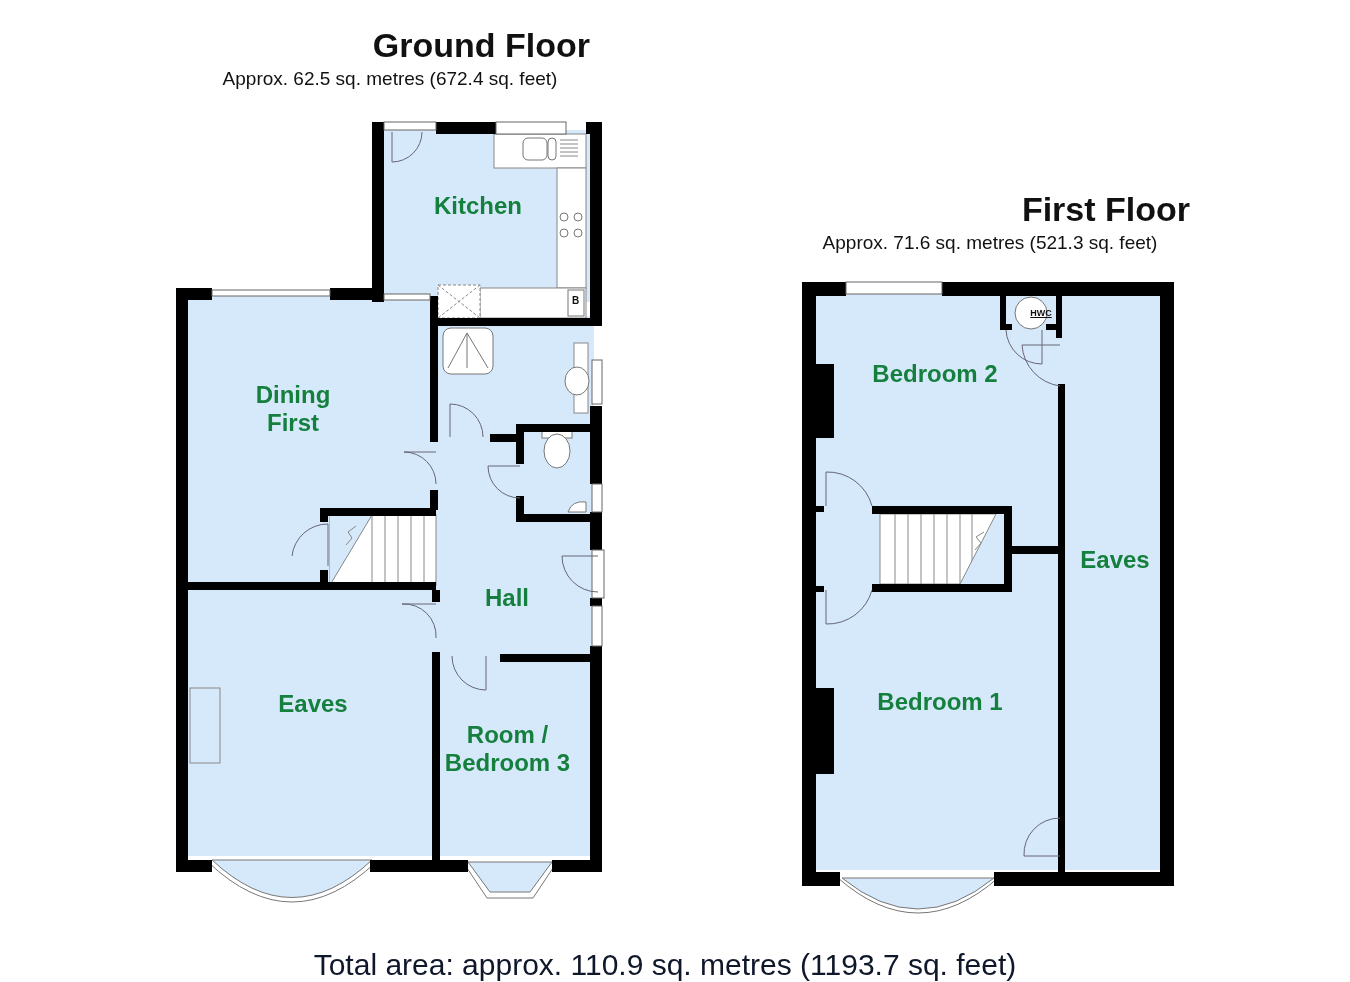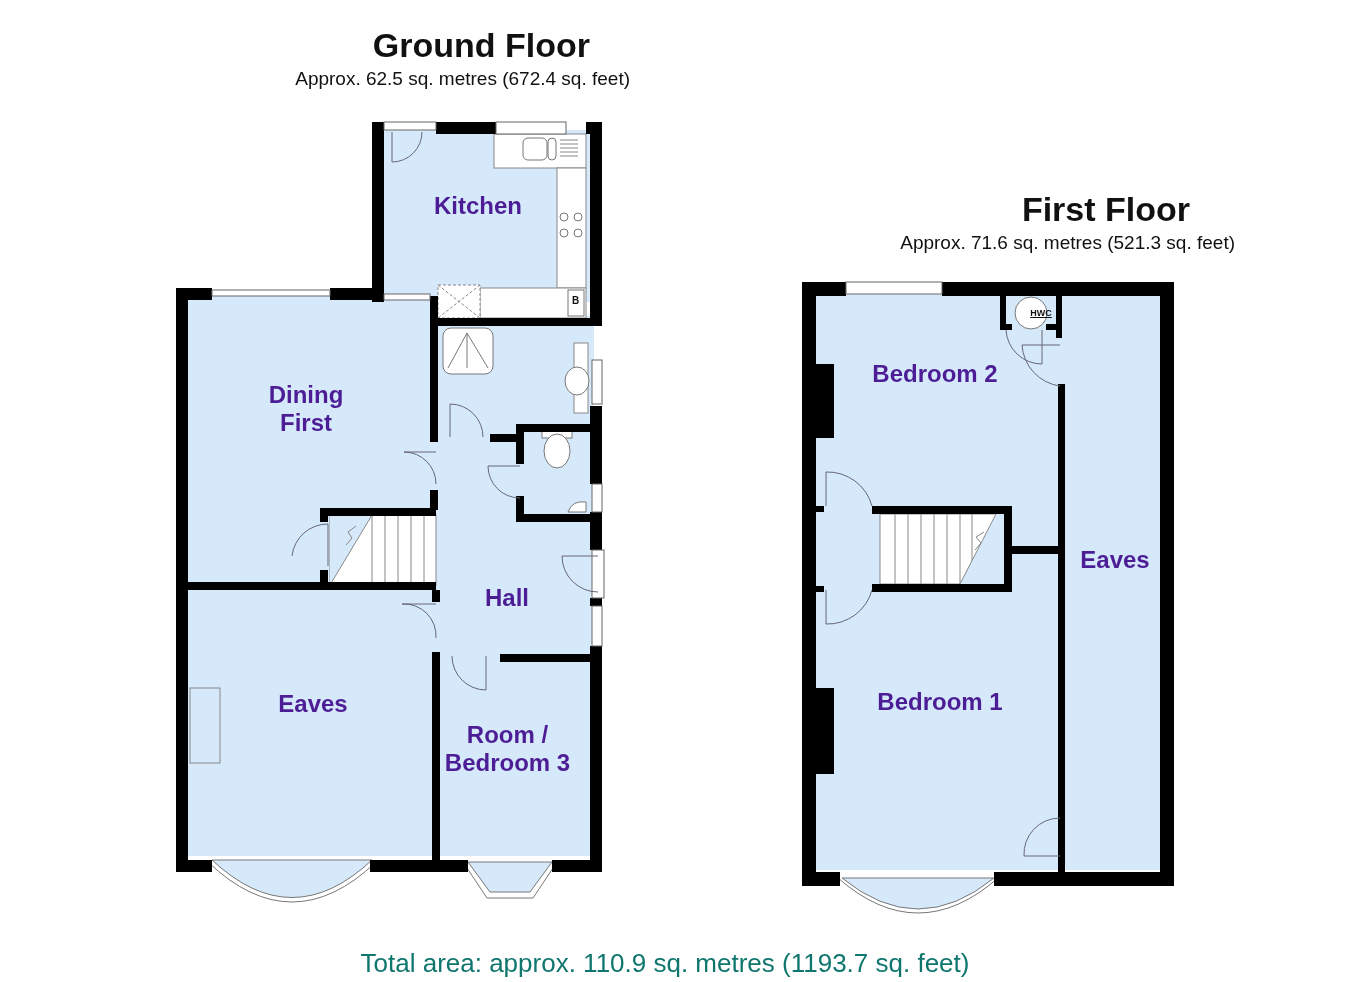--- a/index.html
+++ b/index.html
@@ -1,20 +1,20 @@
 <!DOCTYPE html>
 <html><head>
 <meta charset="utf-8">
 <style>
   html, body { margin: 0; padding: 0; background: #ffffff; }
   body { width: 1350px; height: 982px; position: relative; overflow: hidden; font-family: "Liberation Sans", sans-serif; }
   .title { position: absolute; font-weight: bold; font-size: 34px; color: #111; text-align: right; }
-  .subtitle { position: absolute; font-size: 19px; color: #111; text-align: right; }
-  .room-label { position: absolute; font-weight: bold; font-size: 24px; color: #4c1d95; text-align: center; line-height: 28px; }
-  .total { position: absolute; font-size: 26px; color: #0f766e; text-align: center; }
+  .subtitle { position: absolute; font-size: 19px; color: #111; text-align: center; }
+  .room-label { position: absolute; font-weight: bold; font-size: 24px; color: #15803d; text-align: center; line-height: 28px; }
+  .total { position: absolute; font-size: 30px; color: #0f172a; text-align: center; }
   svg { position: absolute; left: 0; top: 0; }
   .hwc-label { position:absolute; font-weight:bold; font-size:9px; color:#111; text-align:center; }
   .b-label { position:absolute; font-weight:bold; font-size:10px; color:#111; }
 </style>
 </head>
 <body>
 
 <div class="title" style="left:190px; top:26px; width:400px;">Ground Floor</div>
 <div class="subtitle" style="left:150px; top:68px; width:480px;">Approx. 62.5 sq. metres (672.4 sq. feet)</div>
 <div class="title" style="left:790px; top:190px; width:400px;">First Floor</div>
@@ -201,21 +201,21 @@
       <path d="M1006 330 A36 36 0 0 0 1042 364 L1042 330"></path>
       <path d="M1060 386 A44 44 0 0 1 1022 345 L1060 345"></path>
       <path d="M826 472 L826 506 M826 472 A46 46 0 0 1 872 506"></path>
       <path d="M826 590 L826 624 A46 46 0 0 0 872 590"></path>
       <path d="M1060 818 A36 36 0 0 0 1024 856 L1060 856"></path>
     </g>
   </g>
 </svg>
 
 <div class="room-label" style="left:408px; top:192px; width:140px;">Kitchen</div>
-<div class="room-label" style="left:236px; top:381px; width:140px;">
+<div class="room-label" style="left:223px; top:381px; width:140px;">
   <div>Dining</div>
   <div>First</div>
 </div>
 <div class="room-label" style="left:457px; top:584px; width:100px;">Hall</div>
 <div class="room-label" style="left:243px; top:690px; width:140px;">Eaves</div>
 <div class="room-label" style="left:430px; top:721px; width:155px;">
   <div>Room /</div>
   <div>Bedroom 3</div>
 </div>
 <div class="b-label" style="left:572px; top:295px;">B</div>

